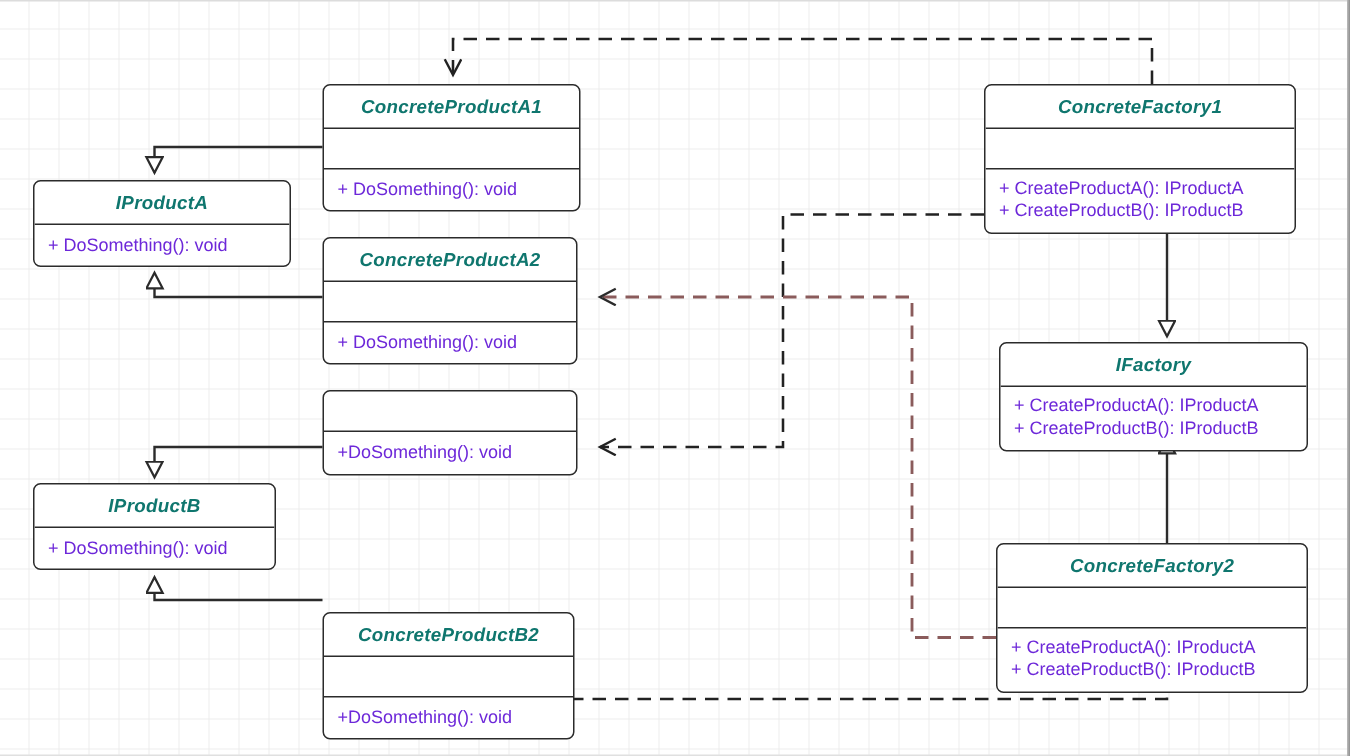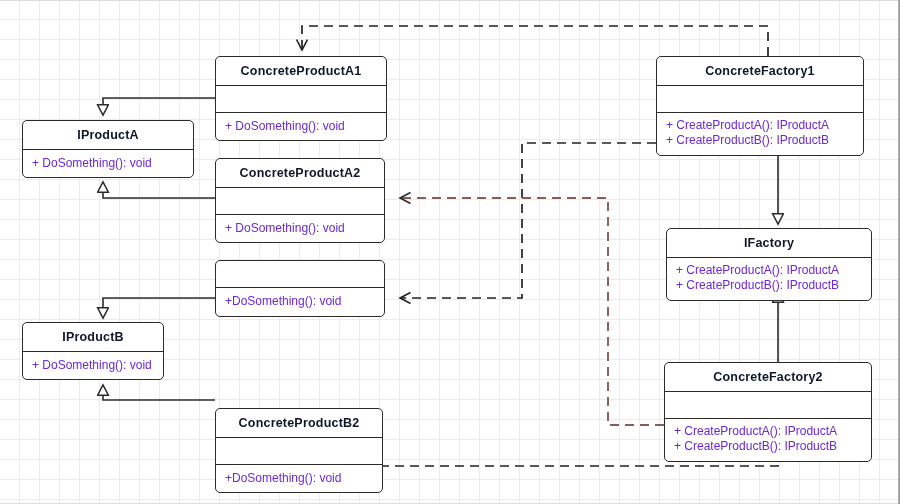--- a/index.html
+++ b/index.html
@@ -50,26 +50,27 @@
     box-sizing: border-box;
     background: #ffffff;
     border: 1.6px solid #2b2b2b;
     border-radius: 5px;
     overflow: hidden;
   }
   .uml-name {
     text-align: center;
     font-weight: bold;
     font-size: 12.5px;
-    color: #0f172a;
+    color: #0f766e;
     letter-spacing: 0.2px;
     line-height: 1;
     padding: 8px 4px 7px 4px;
     border-bottom: 1.6px solid #2b2b2b;
     white-space: nowrap;
+    font-style: italic;
   }
   .uml-attrs {
     border-bottom: 1.6px solid #2b2b2b;
     height: 26px;
   }
   .uml-ops {
     padding: 5px 0 6px 0;
   }
   .uml-op {
     font-size: 12px;
@@ -146,21 +147,21 @@
     </div>
   </div>
 
   <div class="uml-class" style="left:215px; top:260px; width:170px;">
     <div class="uml-attrs"></div>
     <div class="uml-ops">
       <div class="uml-op">+DoSomething(): void</div>
     </div>
   </div>
 
-  <div class="uml-class" style="left:22px; top:322px; width:142px;">
+  <div class="uml-class" style="left:22px; top:322px; width:162px;">
     <div class="uml-name">IProductB</div>
     <div class="uml-ops">
       <div class="uml-op">+ DoSomething(): void</div>
     </div>
   </div>
 
   <div class="uml-class" style="left:215px; top:364px; width:168px;margin-top:44px;">
     <div class="uml-name">ConcreteProductB2</div>
     <div class="uml-attrs"></div>
     <div class="uml-ops">

